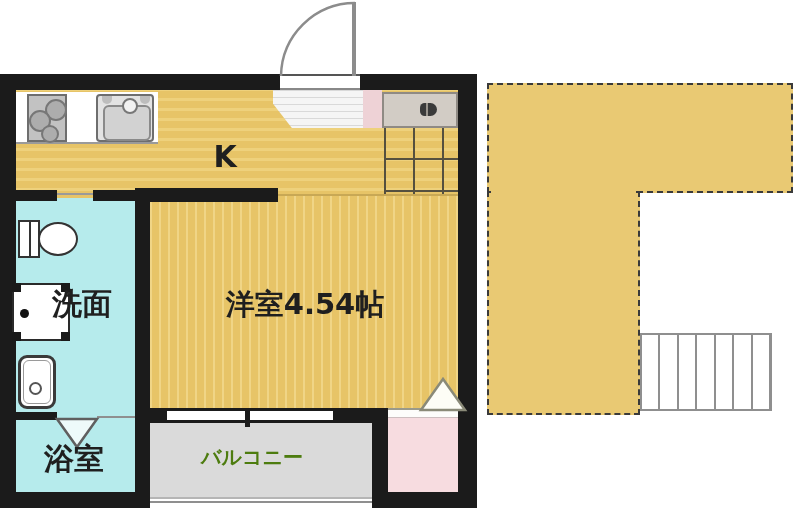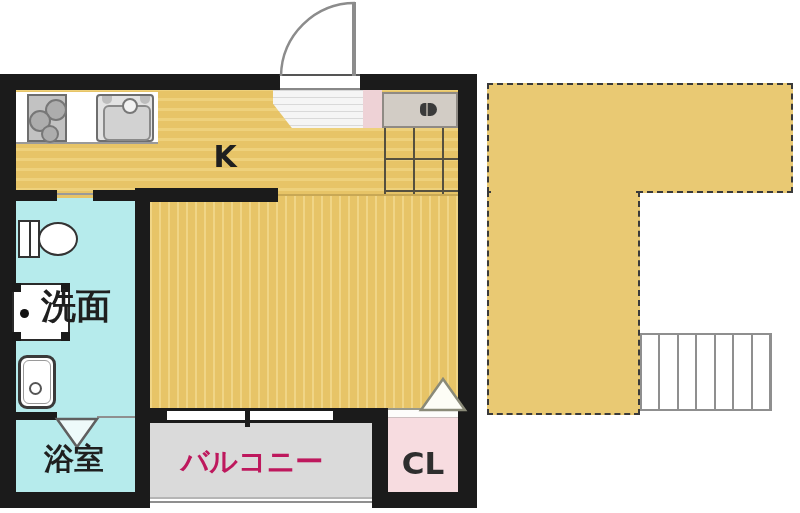--- a/index.html
+++ b/index.html
@@ -133,18 +133,18 @@
   <svg style="left:420px;top:378px;" width="46" height="33" viewBox="0 0 46 33">
     <polygon points="23,1 1,32 45,32" fill="#fdfdf6" stroke="#8a8a78" stroke-width="2.5"></polygon>
   </svg>
 
   <div class="loft" style="left:487px;top:83px;width:306px;height:110px;"></div>
   <div class="loft" style="left:487px;top:191px;width:153px;height:224px;"></div>
   <div class="abs" style="left:491px;top:188px;width:145px;height:9px;background:var(--loft-yellow,#e9c973);"></div>
   <div class="ladder" style="left:640px;top:333px;width:132px;height:78px;"></div>
 
   <div class="label" style="left:205px;top:141px;width:40px;font-size:30px;">K</div>
-  <div class="label" style="left:30px;top:288px;width:92px;font-size:35px;">洗面</div>
+  <div class="label" style="left:150px;top:289px;width:310px;font-size:29px;">洋室4.54帖</div>
+  <div class="label" style="left:36px;top:288px;width:92px;font-size:30px;">洗面</div>
   <div class="label" style="left:26px;top:443px;width:96px;font-size:30px;">浴室</div>
-  <div class="label" style="left:150px;top:447px;width:204px;font-size:28px;color:#be185d;">バルコニー</div>
-  <div class="label" style="left:388px;top:447px;width:70px;font-size:31px;color:#2e2e2e;">CL</div>
+  <div class="label" style="left:150px;top:447px;width:204px;font-size:20px;color:#4d7c0f;">バルコニー</div>
 
 </div>
 
 </body></html>

